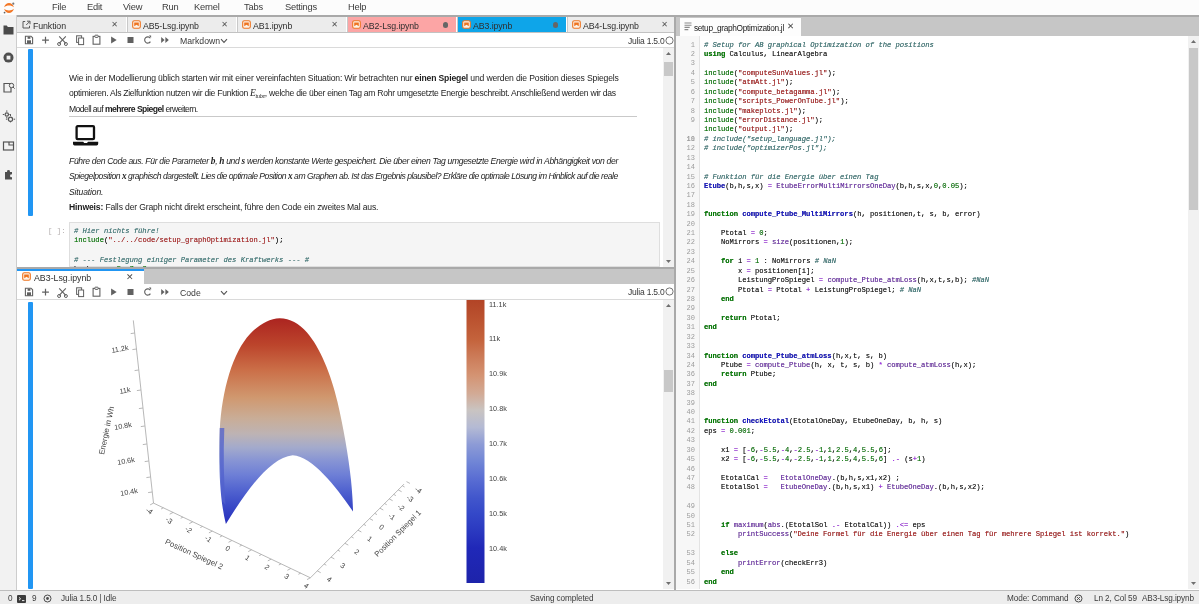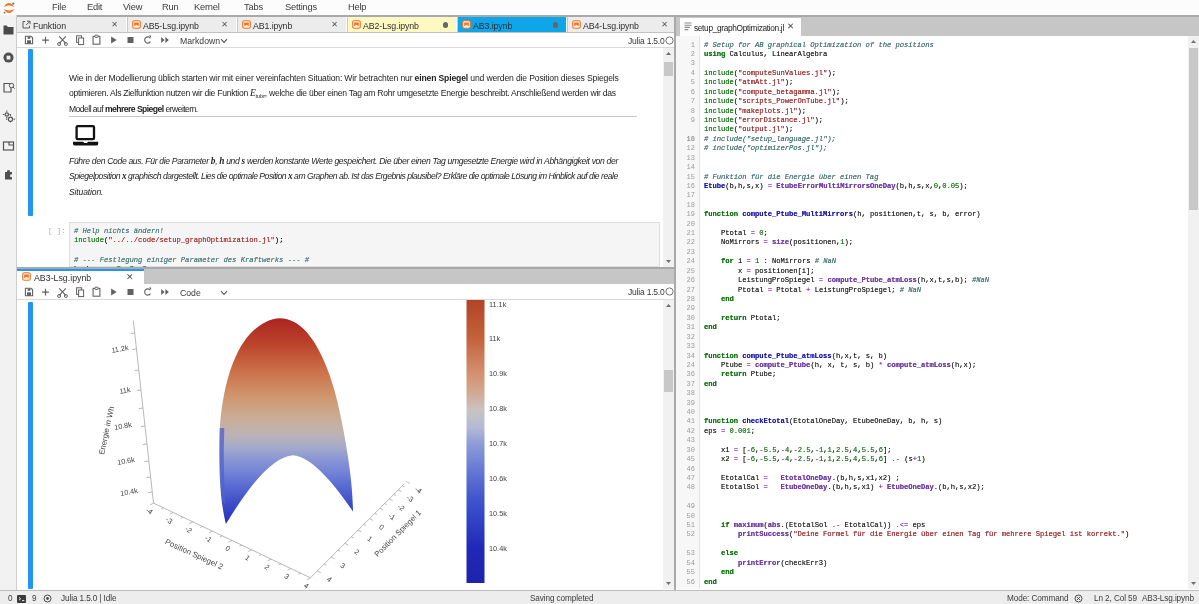--- a/index.html
+++ b/index.html
@@ -35,21 +35,21 @@
 .cellcode{position:absolute;background:#f5f5f5;border:1px solid #dedede;text-shadow:0 0 0.35px rgba(0,0,0,0.45);
   font-family:"Liberation Mono",monospace;font-size:7.2px;line-height:9.7px;white-space:pre;letter-spacing:-0.04px}
 .prompt{position:absolute;font-family:"Liberation Mono",monospace;font-size:7.2px;color:#b3adad;letter-spacing:0.1px}
 
 .c{color:#408080;font-style:italic}
 .k{color:#008000;font-weight:bold}
 .g{color:#008000}
 .s{color:#BA2121}
 .n{color:#118811}
 .d{color:#1414cc;font-weight:bold}
-.f{color:#7733bb;font-weight:bold}
+.f{color:#7733bb;font-weight:normal}
 .o{color:#AA22FF}
 
 #editor{position:absolute;left:676px;top:36px;width:512px;height:553px;background:#fff;overflow:hidden}
 #gutter{position:absolute;left:0;top:0;width:24px;height:553px;background:#f7f7f7;border-right:1px solid #e3e3e3}
 .ln{position:absolute;width:19px;text-align:right;font-family:"Liberation Mono",monospace;font-size:7px;color:#9c9c9c}
 .cl{position:absolute;left:28px;font-family:"Liberation Mono",monospace;font-size:7.2px;white-space:pre;letter-spacing:-0.06px;color:#1a1a1a;text-shadow:0 0 0.35px rgba(0,0,0,0.55)}
 
 .sbtrack{position:absolute;background:#f1f1f1}
 .sbthumb{position:absolute;background:#c8c8c8}
 svg{display:block}
@@ -102,21 +102,21 @@
     <span class="xx" style="right:8px">✕</span>
   </div>
 <div class="tab" style="left:237px;top:17px;width:109px;height:15px;background:#ececec">
     <svg class="abs" style="left:5px;top:3px" width="9" height="9" viewBox="0 0 9 9">
       <rect x="0.7" y="0.7" width="7.6" height="7.6" rx="1.6" fill="#fdf3ea" stroke="#ee7420" stroke-width="1.1"></rect>
       <path d="M2.2 2.4 H6.8 V6.3 L4.5 4.8 L2.2 6.3 Z" fill="#ee7420"></path>
     </svg>
     <span class="lbl">AB1.ipynb</span>
     <span class="xx" style="right:8px">✕</span>
   </div>
-<div class="tab" style="left:347px;top:17px;width:109px;height:15px;background:#fef9c3">
+<div class="tab" style="left:347px;top:17px;width:109px;height:15px;background:#fca5a5">
     <svg class="abs" style="left:5px;top:3px" width="9" height="9" viewBox="0 0 9 9">
       <rect x="0.7" y="0.7" width="7.6" height="7.6" rx="1.6" fill="#fdf3ea" stroke="#ee7420" stroke-width="1.1"></rect>
       <path d="M2.2 2.4 H6.8 V6.3 L4.5 4.8 L2.2 6.3 Z" fill="#ee7420"></path>
     </svg>
     <span class="lbl">AB2-Lsg.ipynb</span>
     <span class="dot" style="right:8px;top:5px"></span>
   </div>
 <div class="tab" style="left:457px;top:17px;width:109px;height:15px;background:#0ea5e9">
     <svg class="abs" style="left:5px;top:3px" width="9" height="9" viewBox="0 0 9 9">
       <rect x="0.7" y="0.7" width="7.6" height="7.6" rx="1.6" fill="#fdf3ea" stroke="#ee7420" stroke-width="1.1"></rect>
@@ -173,22 +173,25 @@
       <p>Wie in der Modellierung üblich starten wir mit einer vereinfachten Situation: Wir betrachten nur <b>einen Spiegel</b> und werden die Position dieses Spiegels<br><span style="letter-spacing:-0.28px">optimieren. Als Zielfunktion nutzen wir die Funktion <span class="mE">E<sub>tube</sub></span>, welche die über einen Tag am Rohr umgesetzte Energie beschreibt. Anschließend werden wir das</span><br><span style="letter-spacing:-0.55px">Modell auf <b>mehrere Spiegel</b> erweitern.</span></p>
     </div>
     <div class="abs" style="left:52px;top:67.5px;width:568px;height:1px;background:#c9c9c9"></div>
     <svg class="abs" style="left:55px;top:77px" width="27" height="23" viewBox="0 0 27 23">
       <rect x="4.6" y="1.2" width="17.4" height="13" rx="1" fill="none" stroke="#111" stroke-width="2.3"></rect>
       <path d="M1 16.8 h10.2 l1 1.2 h2.8 l1-1.2 h10.2 v2 a1.6 1.6 0 0 1 -1.6 1.6 H2.6 A1.6 1.6 0 0 1 1 18.8 z" fill="#111"></path>
     </svg>
     <div class="md abs" style="left:52px;top:105.6px;width:640px;font-style:italic">
       <p><span style="letter-spacing:-0.34px">Führe den Code aus. Für die Parameter <span class="mv">b</span>, <span class="mv">h</span> und <span class="mv">s</span> werden konstante Werte gespeichert. Die über einen Tag umgesetzte Energie wird in Abhängigkeit von der</span><br><span style="letter-spacing:-0.48px">Spiegelposition <span class="mv">x</span> graphisch dargestellt. Lies die optimale Position <span class="mv">x</span> am Graphen ab. Ist das Ergebnis plausibel? Erkläre die optimale Lösung im Hinblick auf die reale</span><br>Situation.</p>
     </div>
+    <div class="md abs" style="left:52px;top:152.1px;width:640px">
+      <p><b>Hinweis:</b> Falls der Graph nicht direkt erscheint, führe den Code ein zweites Mal aus.</p>
+    </div>
     <div class="prompt" style="left:31px;top:179px">[ ]:</div>
-    <div class="cellcode" style="left:52px;top:174px;width:591px;height:45px;padding:3.6px 0 0 4px"><span class="c"># Help nichts ändern!</span>
+    <div class="cellcode" style="left:52px;top:174px;width:591px;height:45px;padding:3.6px 0 0 4px"><span class="c"># Hier nichts führe!</span>
 <span class="g">include</span>(<span class="s">"../../code/setup_graphOptimization.jl"</span>);
 
 <span class="c"># --- Festlegung einiger Parameter des Kraftwerks --- #</span>
 b, h, s <span class="o">=</span> <span class="n">5</span>, <span class="n">7</span>, <span class="n">3</span>;</div>
   </div>
 <div class="sbtrack" style="left:663px;top:48px;width:11px;height:219px"></div>
 <svg class="abs" style="left:663px;top:48px" width="11" height="219" viewBox="0 0 11 219">
     <path d="M3 7 L5.5 4 L8 7 Z" fill="#6f6f6f"></path>
     <path d="M3 212 L5.5 215 L8 212 Z" fill="#6f6f6f"></path>
   </svg>

